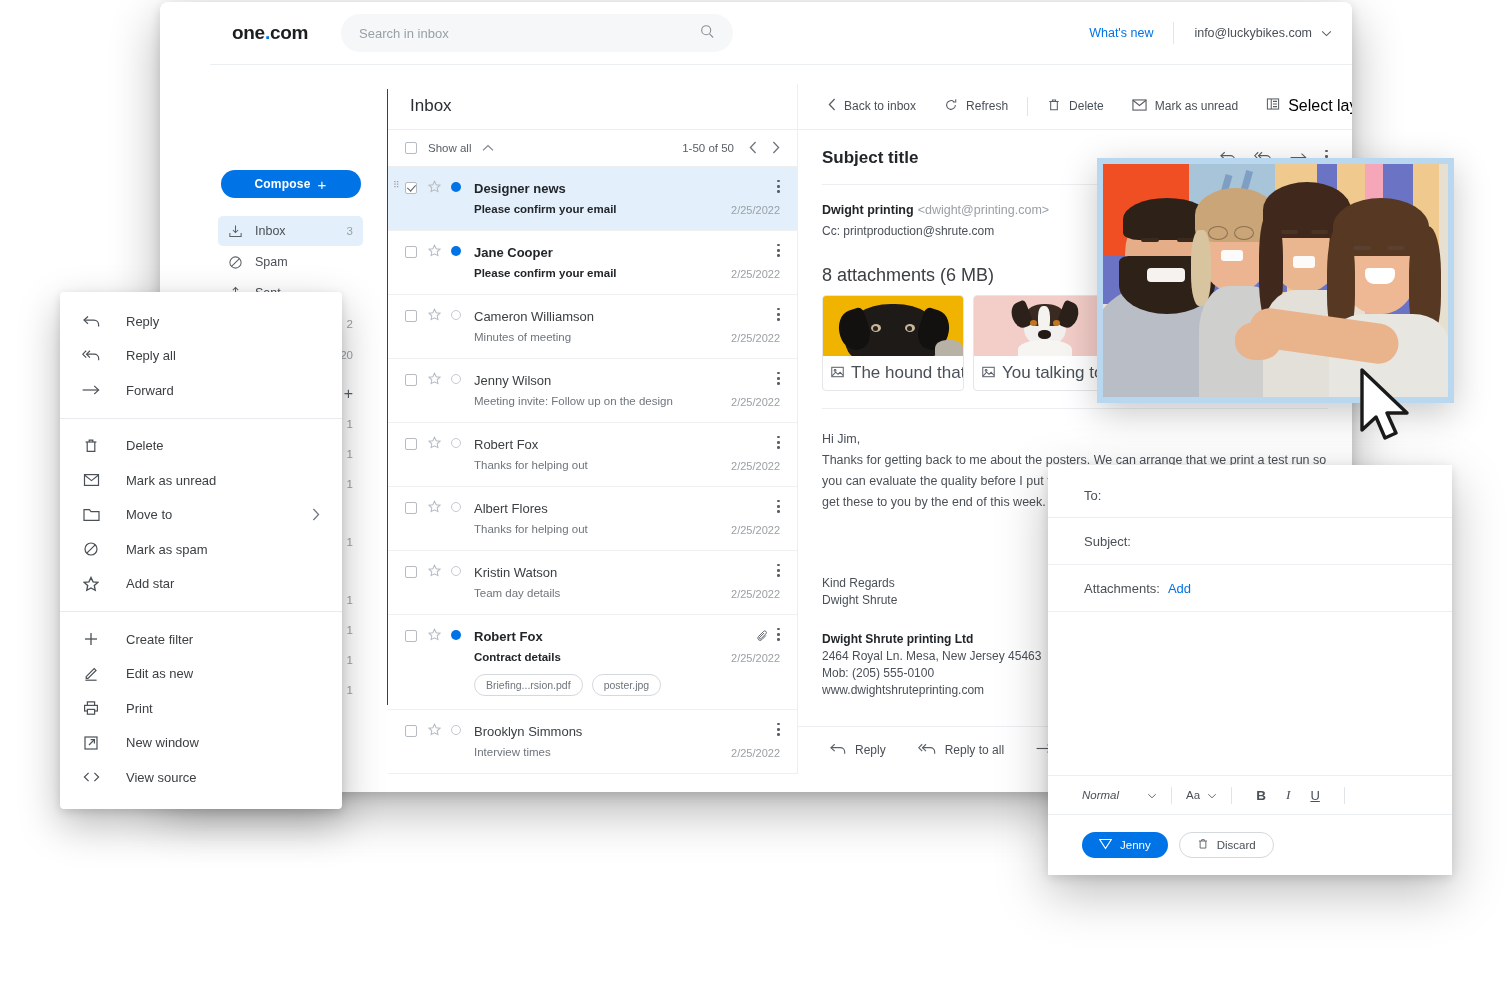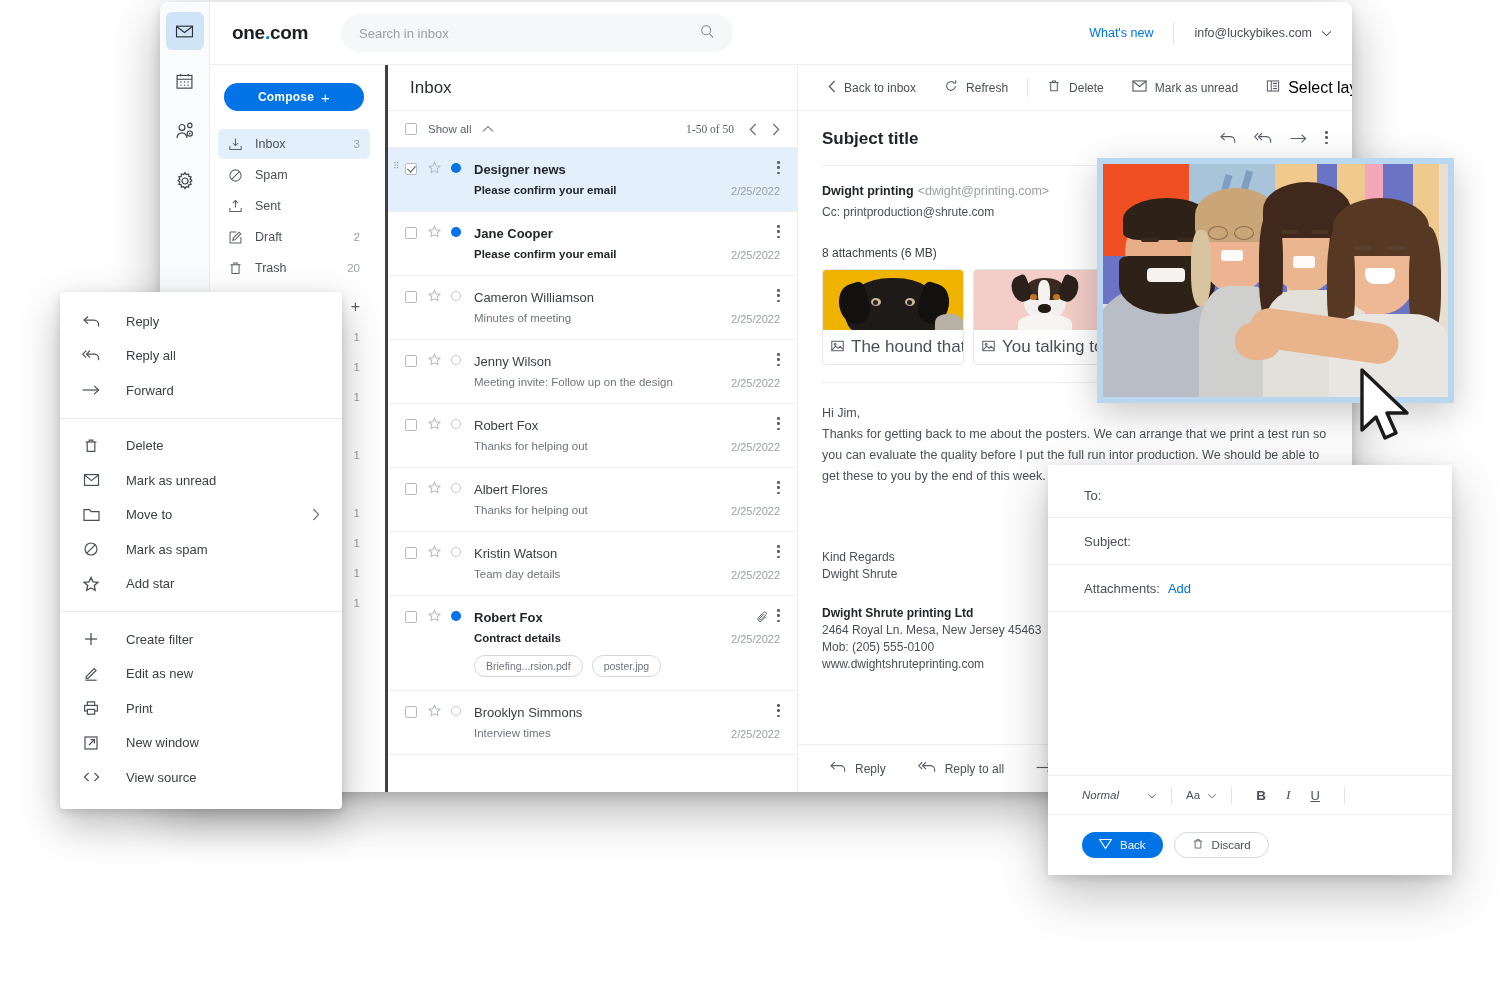--- a/index.html
+++ b/index.html
@@ -13,20 +13,21 @@
 
   
   .app-window {
     position: absolute; left: 160px; top: 2px;
     width: 1192px; height: 790px;
     background: #ffffff;
     border-radius: 8px;
     box-shadow: 0 18px 50px rgba(0,0,0,0.30), 0 4px 12px rgba(0,0,0,0.14);
     overflow: hidden;
     display: flex;
+    align-items: center;
   }
 
   
   .icon-rail {
     width: 50px; flex: 0 0 50px;
     background: #fafbfc;
     border-right: 1px solid #eceff1;
     padding-top: 10px;
     display: flex; flex-direction: column; align-items: center;
   }
@@ -36,22 +37,22 @@
     display: flex; align-items: center; justify-content: center;
     color: #3c4043;
   }
   .rail-btn.active { background: #cfe4f7; }
   .rail-btn svg { display: block; }
 
   
   .sidebar {
     width: 178px; flex: 0 0 178px;
     background: #ffffff;
-    border-right: 3px solid #404040;
-    padding: 14px 7px 0 0;
+    border-right: 1px solid #404040;
+    padding: 14px 16px 0 0;
     position: relative;
   }
   .compose-btn {
     display: block;
     margin: 4px auto 18px auto;
     width: 140px; height: 28px;
     background: #0073e6; color: #fff;
     border: none; border-radius: 20px;
     font-size: 12px; font-weight: 600;
     font-family: "Liberation Sans", sans-serif;
@@ -107,21 +108,21 @@
     border-radius: 2px; flex: 0 0 12px; display:inline-block;
     position: relative; background: #fff;
   }
   .chk.checked::after {
     content: ""; position: absolute; left: 3px; top: 0px;
     width: 4px; height: 7px; border: solid #5a6067;
     border-width: 0 1.4px 1.4px 0; transform: rotate(42deg);
   }
   .showall-label { margin-left: 11px; }
   .caret-up { margin-left: 11px; color: #7d848b; display:flex; }
-  .pager { margin-left: auto; display: flex; align-items: center; gap: 15px; color:#5a6067;font-family:Liberation Serif, serif; }
+  .pager { margin-left: auto; display: flex; align-items: center; gap: 15px; color:#5a6067; }
   .pager .arrow { color: #6e757c; display:flex; cursor: pointer; }
 
   .mail-rows { flex: 1; overflow: hidden; }
   .mail-row {
     position: relative;
     display: flex; align-items: flex-start;
     padding: 13px 17px 13px 17px;
     border-bottom: 1px solid #eef0f2;
     cursor: pointer;
   }
@@ -176,21 +177,21 @@
     display: flex; align-items: center;
     padding: 18px 0 16px 0; border-bottom: 1px solid #eceff1;
   }
   .subject-title { font-size: 17px; font-weight: 700; color: #22262a; }
   .subject-actions { margin-left: auto; display: flex; align-items: center; gap: 18px; color: #5a6067; }
   .sender-block { padding-top: 18px; }
   .sender-line { font-size: 12.5px; color: #3c4043; }
   .sender-name { font-weight: 700; color: #22262a; }
   .sender-email { color: #9aa0a6; font-weight: 400; margin-left: 4px; }
   .sender-sub { font-size: 12px; color: #4a5057; margin-top: 7px; }
-  .att-count { font-size: 12px; color: #3c4043; margin-top: 27px; }
+  .att-count { font-size: 18px; color: #3c4043; margin-top: 27px; }
   .att-row { display: flex; gap: 9px; margin-top: 9px; }
   .att-card {
     width: 142px; border: 1px solid #e3e7ea; border-radius: 4px;
     overflow: hidden; background: #fff; flex: 0 0 142px;
   }
   .att-thumb { height: 60px; position: relative; overflow: hidden; }
   .att-cap {
     display: flex; align-items: center; gap: 7px;
     padding: 7px 8px; font-size: 17px; color: #4a5057;
     white-space: nowrap; overflow: hidden;
@@ -1164,21 +1165,21 @@
       <span class="cw-btn-u">U</span>
       <span class="cw-vsep"></span>
     </div>
     <div class="cw-actions">
       <button class="send-btn">
         <span>
           <svg width="13" height="12" viewBox="0 0 14 12" fill="none" stroke="#ffffff" stroke-width="1.2">
             <path d="M0.8 1.2 L13.2 1.2 L7 10.8 Z"></path>
           </svg>
         </span>
-        <span>Back</span>
+        <span>Jenny</span>
       </button>
       <button class="discard-btn">
         <span>
           <svg width="12" height="12" viewBox="0 0 16 16" fill="none" stroke="#5a6067" stroke-width="1.2">
             <path d="M2.6 4 H13.4"></path>
               <path d="M4.2 4 V13.4 H11.8 V4"></path>
               <path d="M6.2 4 V2.2 H9.8 V4"></path>
           </svg>
         </span>
         <span>Discard</span>

